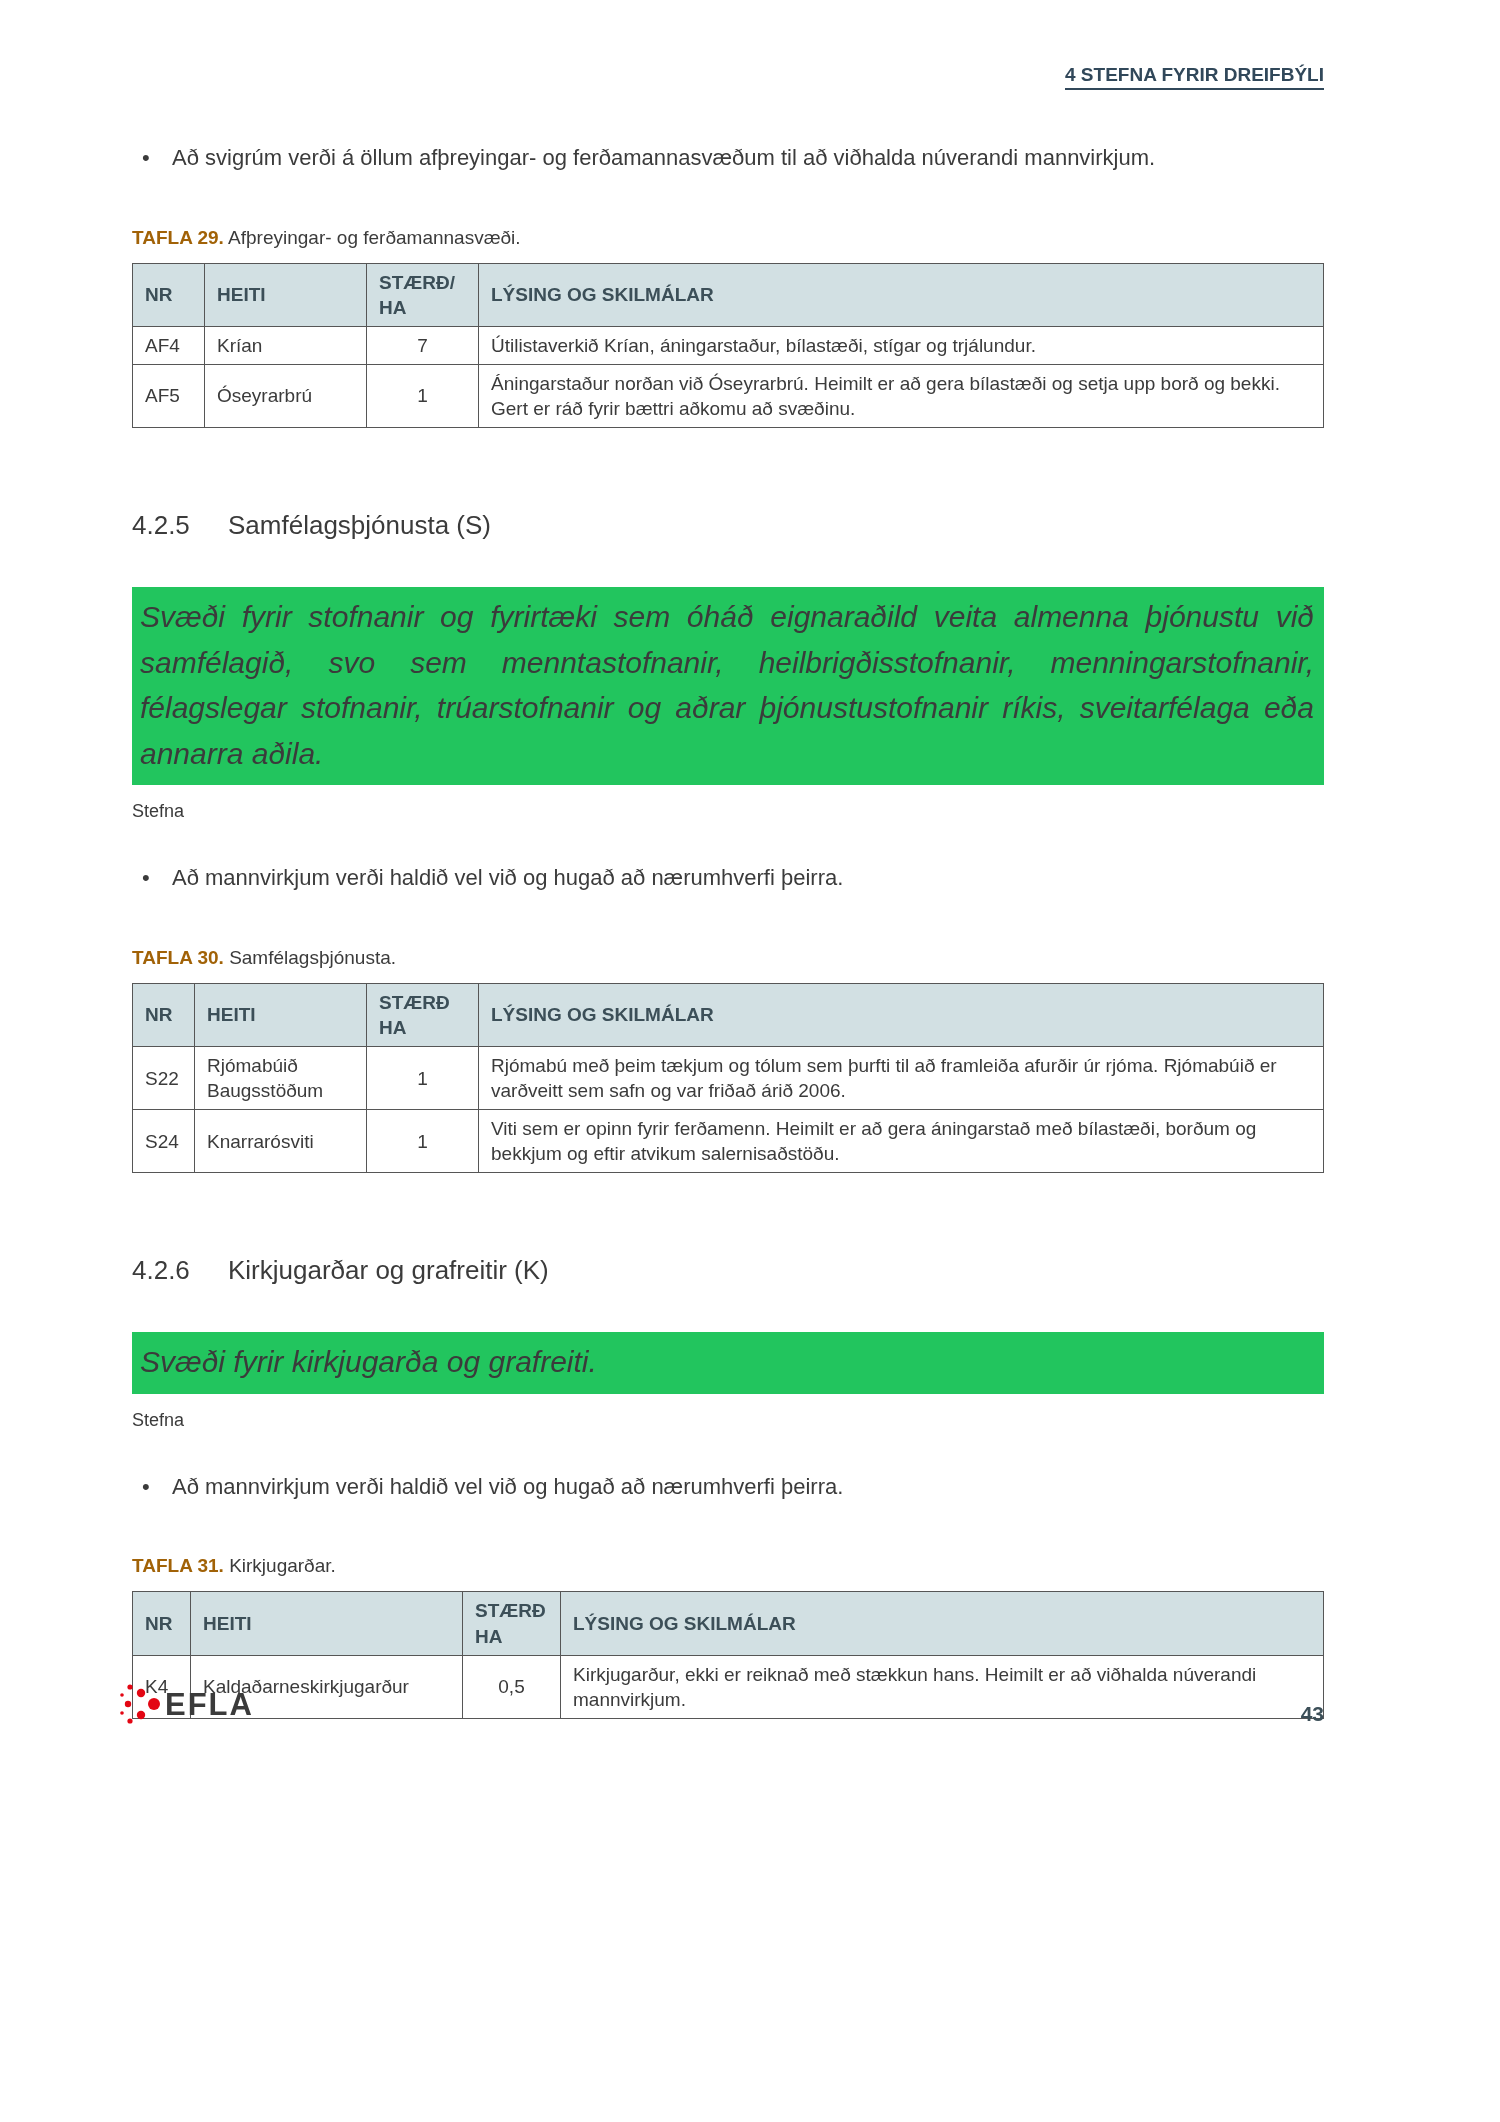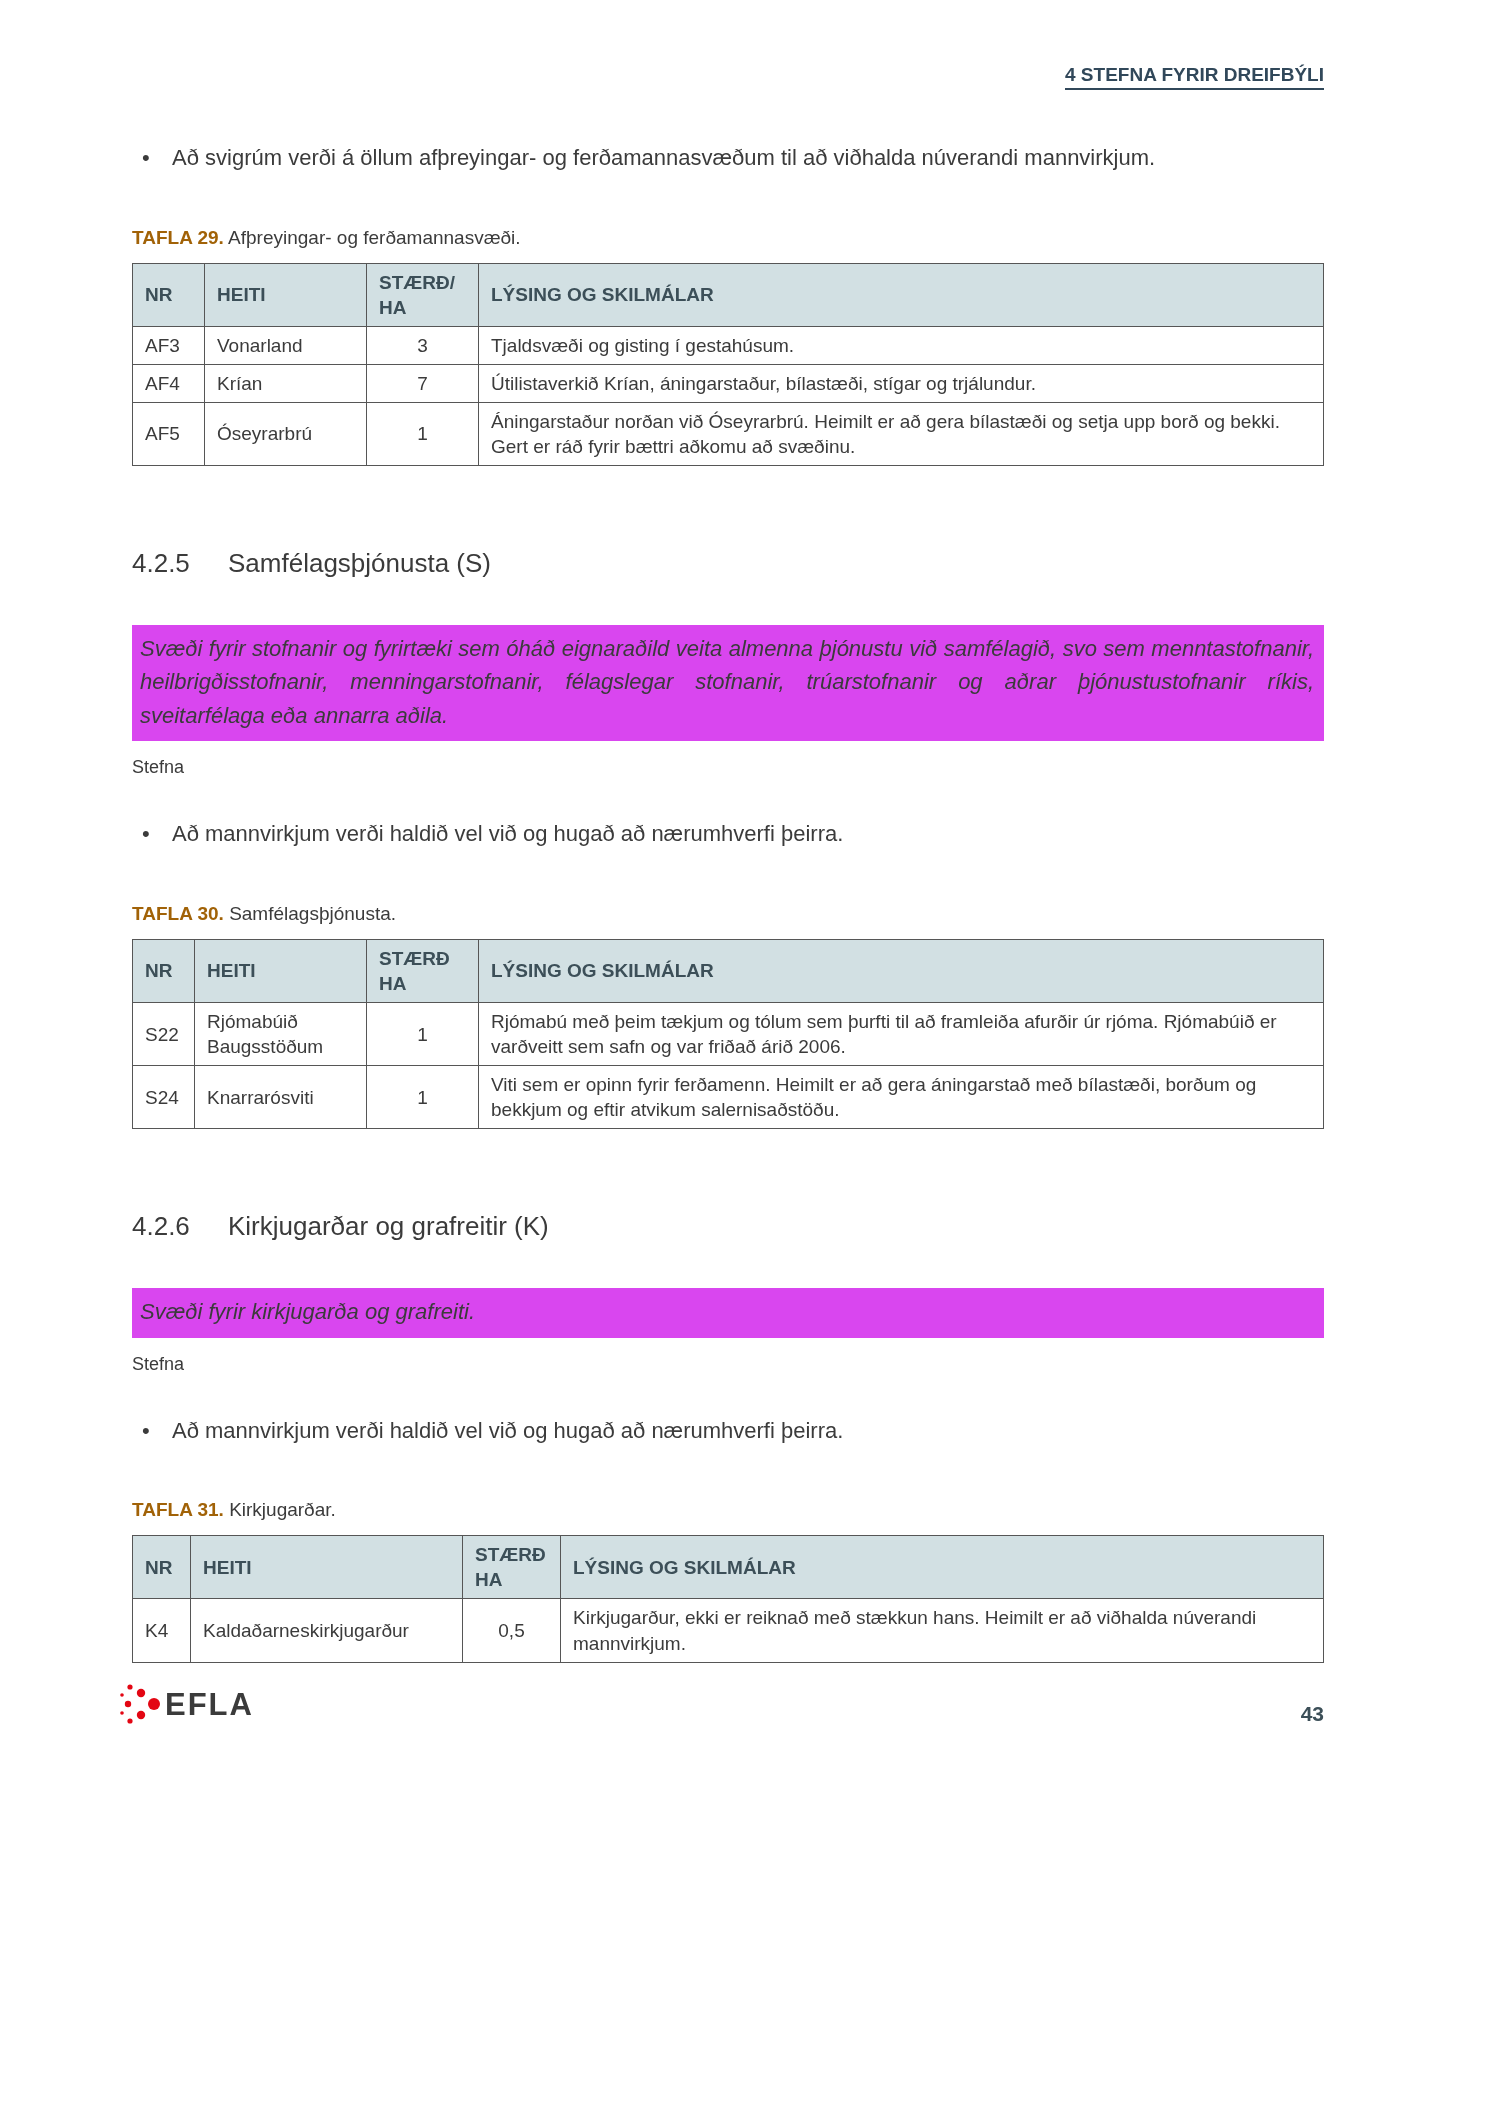--- a/index.html
+++ b/index.html
@@ -37,23 +37,23 @@
     overflow-wrap: break-word;
   }
   th { background: #d2e0e3; color: #3c4f58; white-space: pre-line; font-size: 19px; }
   td.center, th.center { text-align: center; }
 
   .section-heading { margin-top: 82px; font-size: 26px; font-weight: 400; color: #3b3b3b; }
   .section-heading .num { display: inline-block; min-width: 68px; margin-right: 28px; }
 
   .highlight {
     margin-top: 46px;
-    background: #d946ef;
+    background: #22c55e;
     font-style: italic;
-    font-size: 22px;
+    font-size: 30px;
     line-height: 1.52;
     padding: 7px 10px 9px 8px;
     text-align: justify;
   }
   .stefna { margin-top: 16px; font-size: 18px; font-weight: normal; }
 
   .footer {
     position: absolute;
     left: 120px; right: 176px; bottom: 80px;
     display: flex; justify-content: space-between; align-items: flex-end;
@@ -95,26 +95,20 @@
   <thead>
         <tr>
           <th>NR</th>
           <th>HEITI</th>
           <th>STÆRÐ/
 HA</th>
           <th>LÝSING OG SKILMÁLAR</th>
         </tr>
       </thead>
       <tbody>
-        <tr>
-          <td>AF3</td>
-          <td>Vonarland</td>
-          <td class="center">3</td>
-          <td>Tjaldsvæði og gisting í gestahúsum.</td>
-        </tr>
         <tr>
           <td>AF4</td>
           <td>Krían</td>
           <td class="center">7</td>
           <td>Útilistaverkið Krían, áningarstaður, bílastæði, stígar og trjálundur.</td>
         </tr>
         <tr>
           <td>AF5</td>
           <td>Óseyrarbrú</td>
           <td class="center">1</td>

